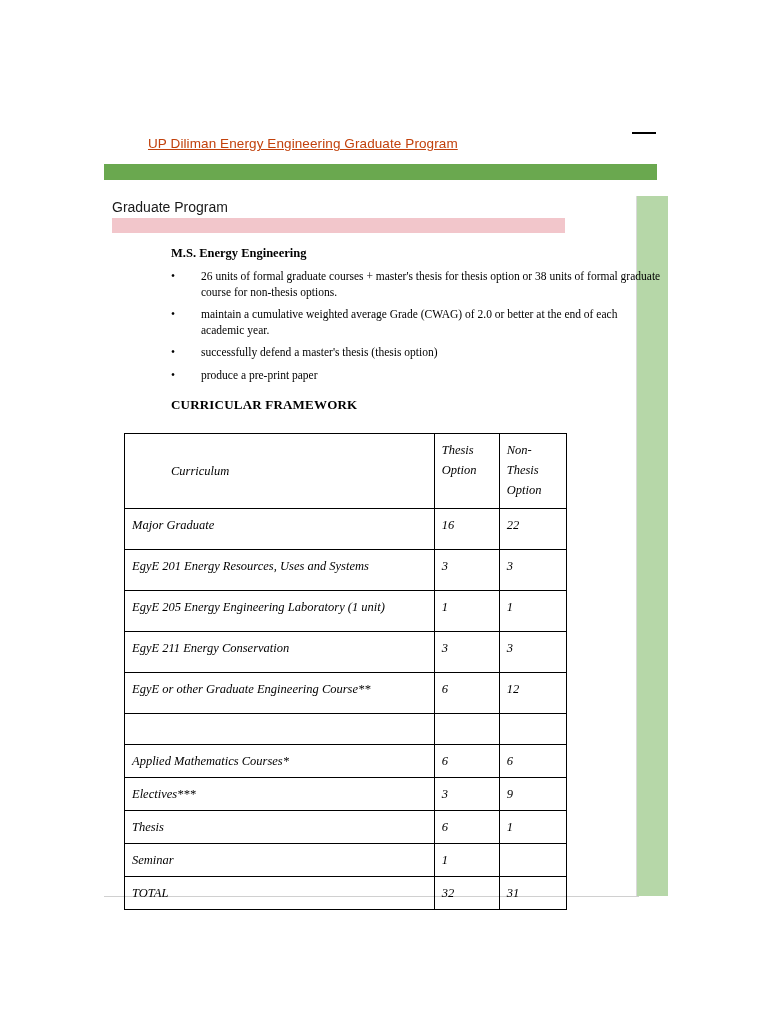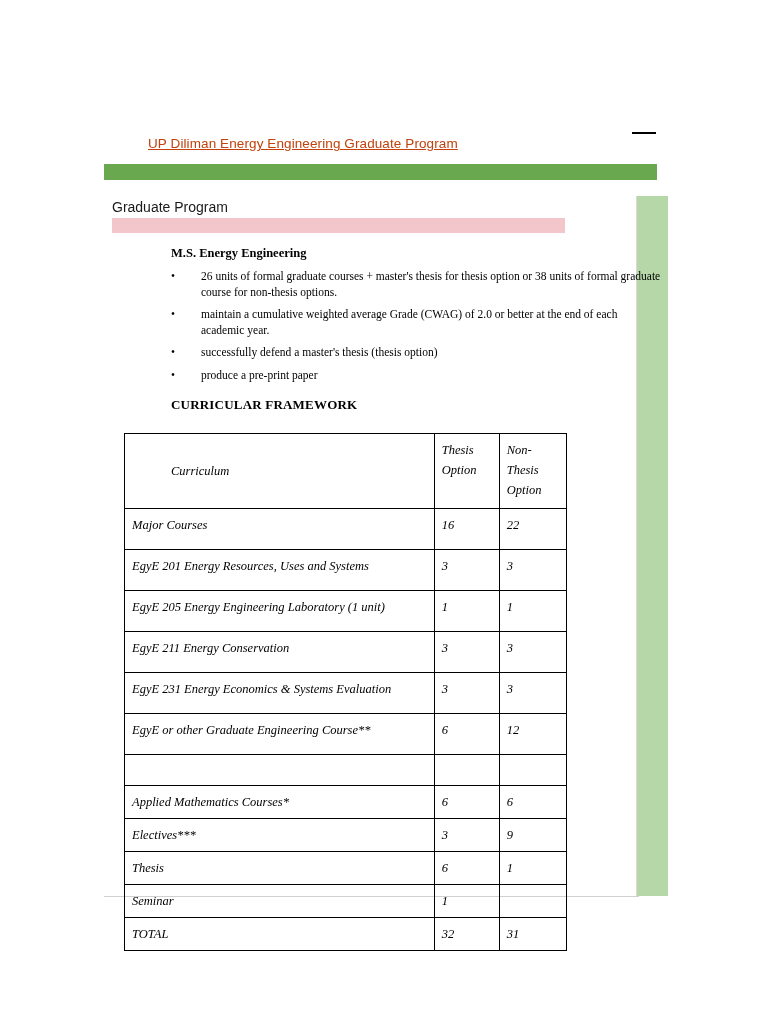--- a/index.html
+++ b/index.html
@@ -232,41 +232,36 @@
 
   <table class="curriculum">
     <tbody>
       <tr class="header-row">
         <td class="col-name">Curriculum</td>
         <td class="col-thesis">Thesis Option</td>
         <td class="col-nonthesis">Non-Thesis Option</td>
       </tr>
 
       <tr class="tall">
-        <td class="col-name">Major Courses</td>
+        <td class="col-name">Major Graduate</td>
         <td class="col-thesis">16</td>
         <td class="col-nonthesis">22</td>
       </tr>
       <tr class="tall">
         <td class="col-name">EgyE 201 Energy Resources, Uses and Systems</td>
         <td class="col-thesis">3</td>
         <td class="col-nonthesis">3</td>
       </tr>
       <tr class="tall">
         <td class="col-name">EgyE 205 Energy Engineering Laboratory (1 unit)</td>
         <td class="col-thesis">1</td>
         <td class="col-nonthesis">1</td>
       </tr>
       <tr class="tall">
         <td class="col-name">EgyE 211 Energy Conservation</td>
-        <td class="col-thesis">3</td>
-        <td class="col-nonthesis">3</td>
-      </tr>
-      <tr class="tall">
-        <td class="col-name">EgyE 231 Energy Economics &amp; Systems Evaluation</td>
         <td class="col-thesis">3</td>
         <td class="col-nonthesis">3</td>
       </tr>
       <tr class="tall">
         <td class="col-name">EgyE or other Graduate Engineering Course**</td>
         <td class="col-thesis">6</td>
         <td class="col-nonthesis">12</td>
       </tr>
       <tr class="spacer">
         <td class="col-name"></td>

